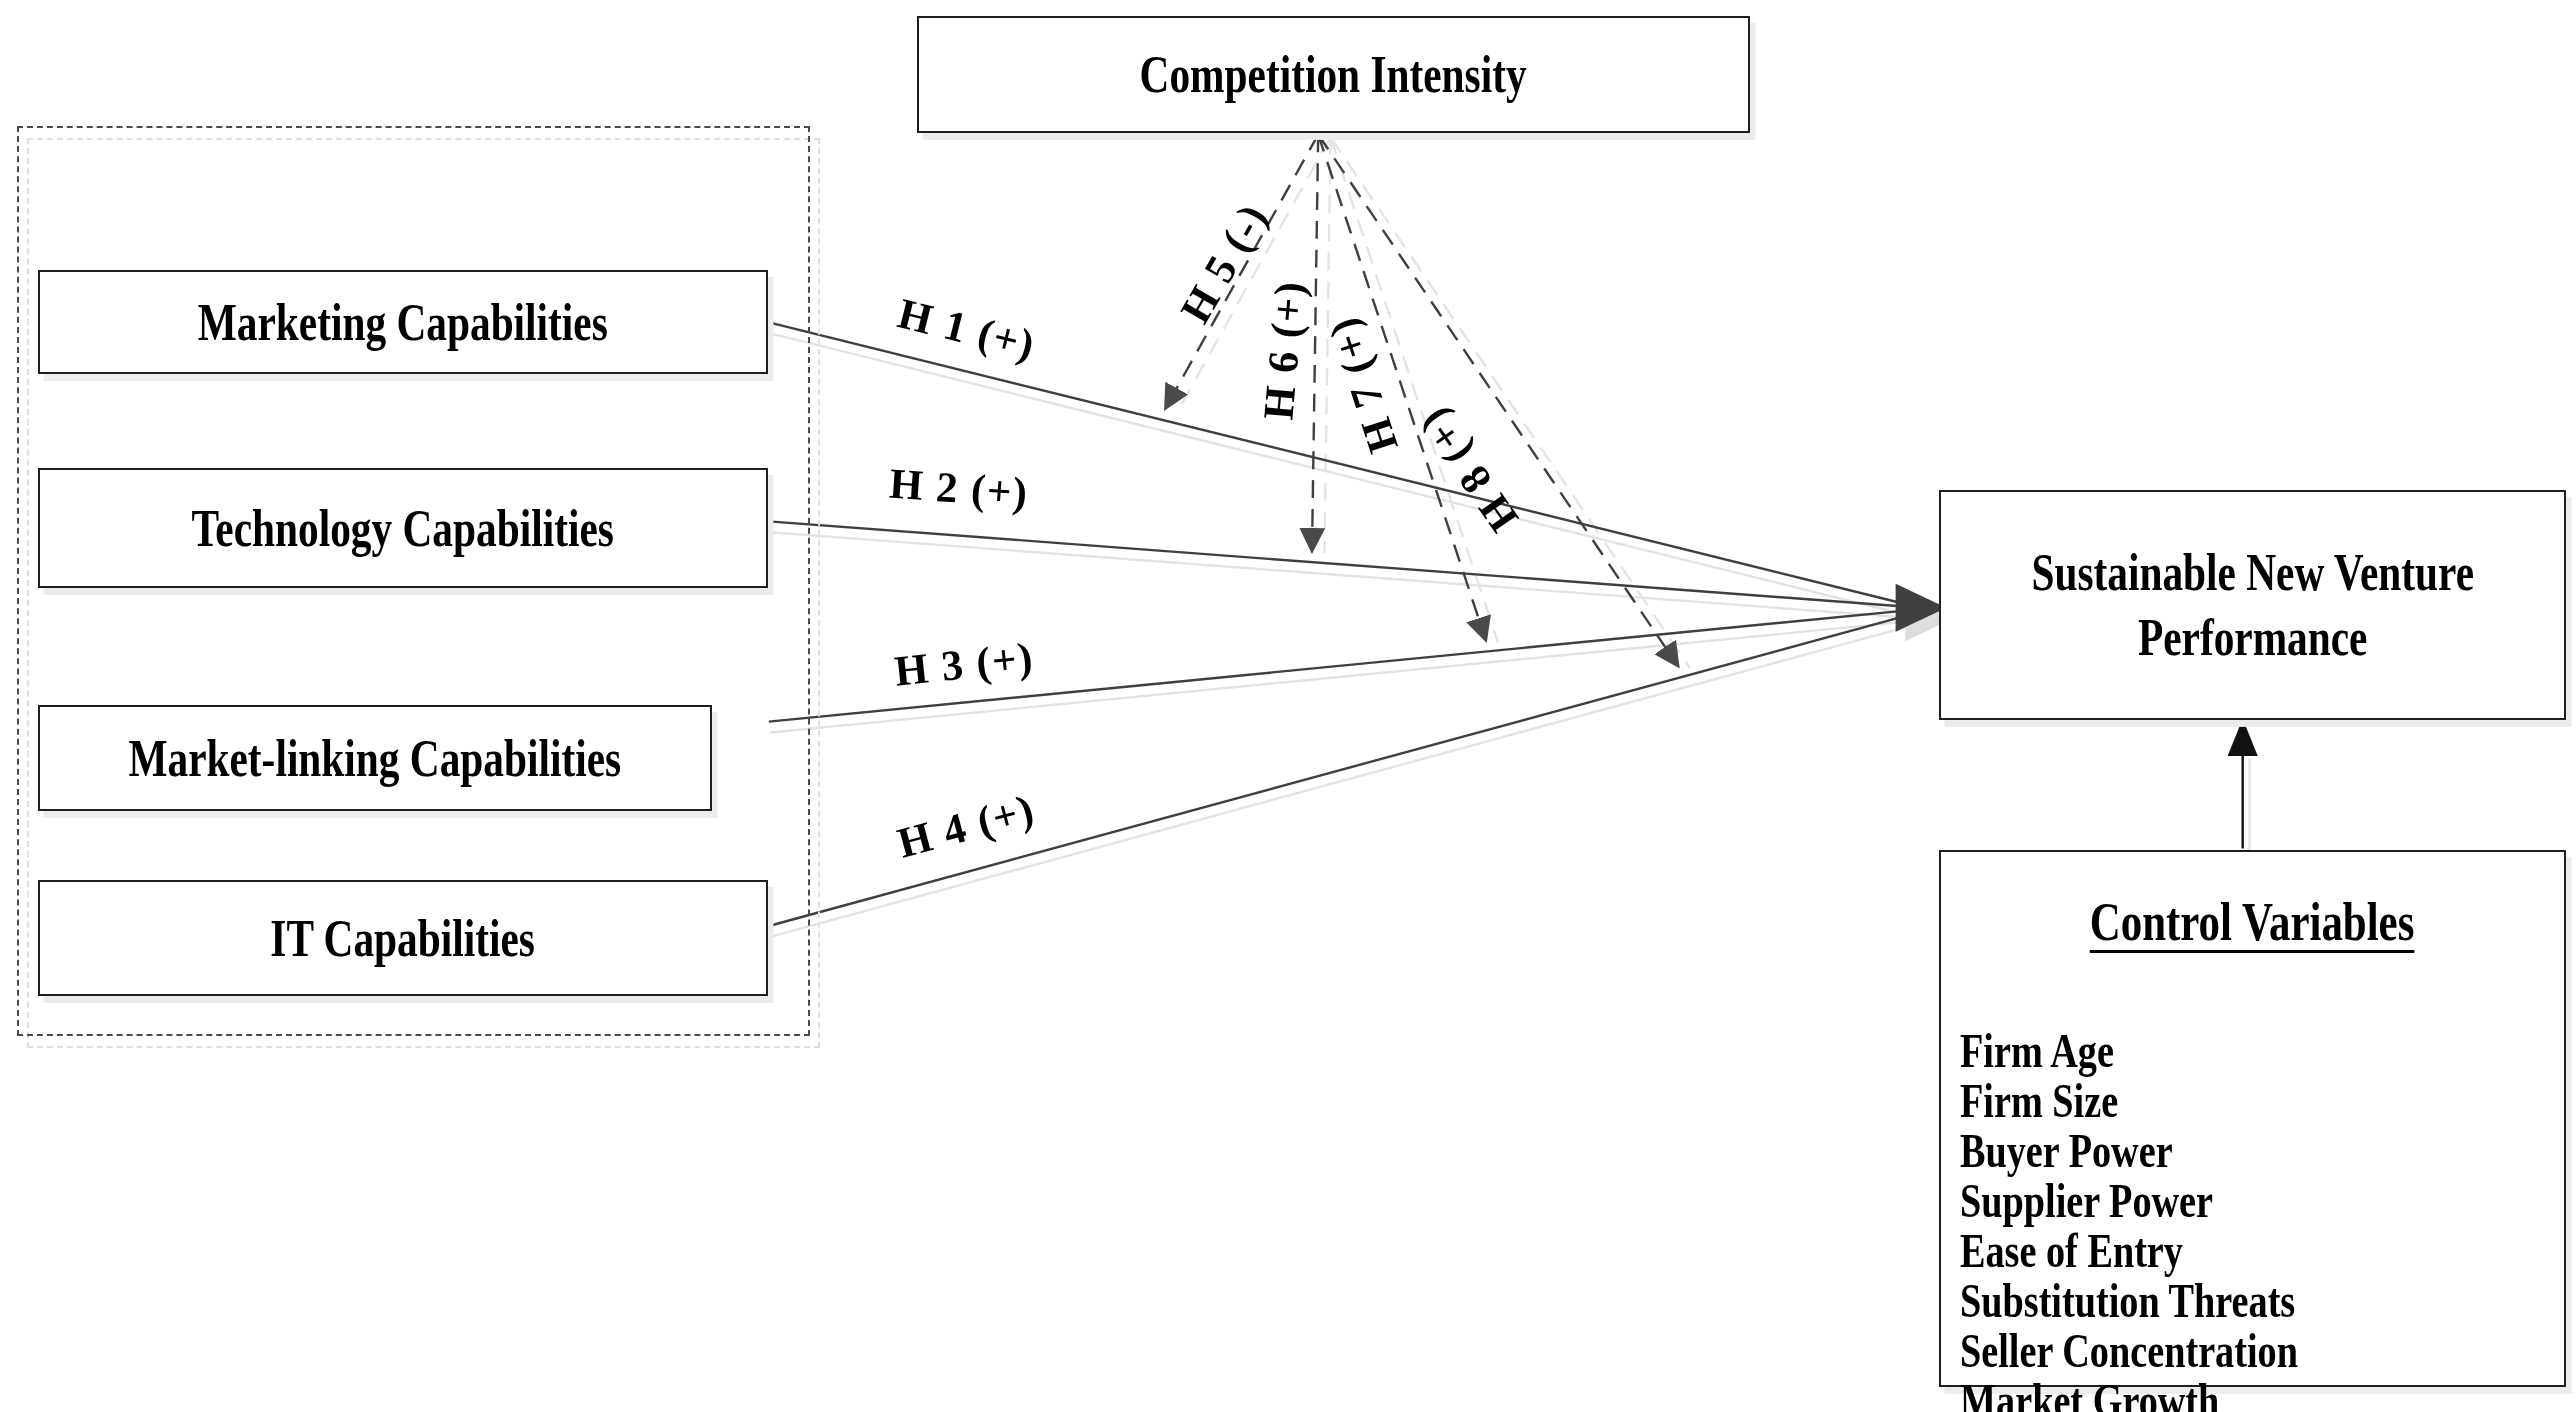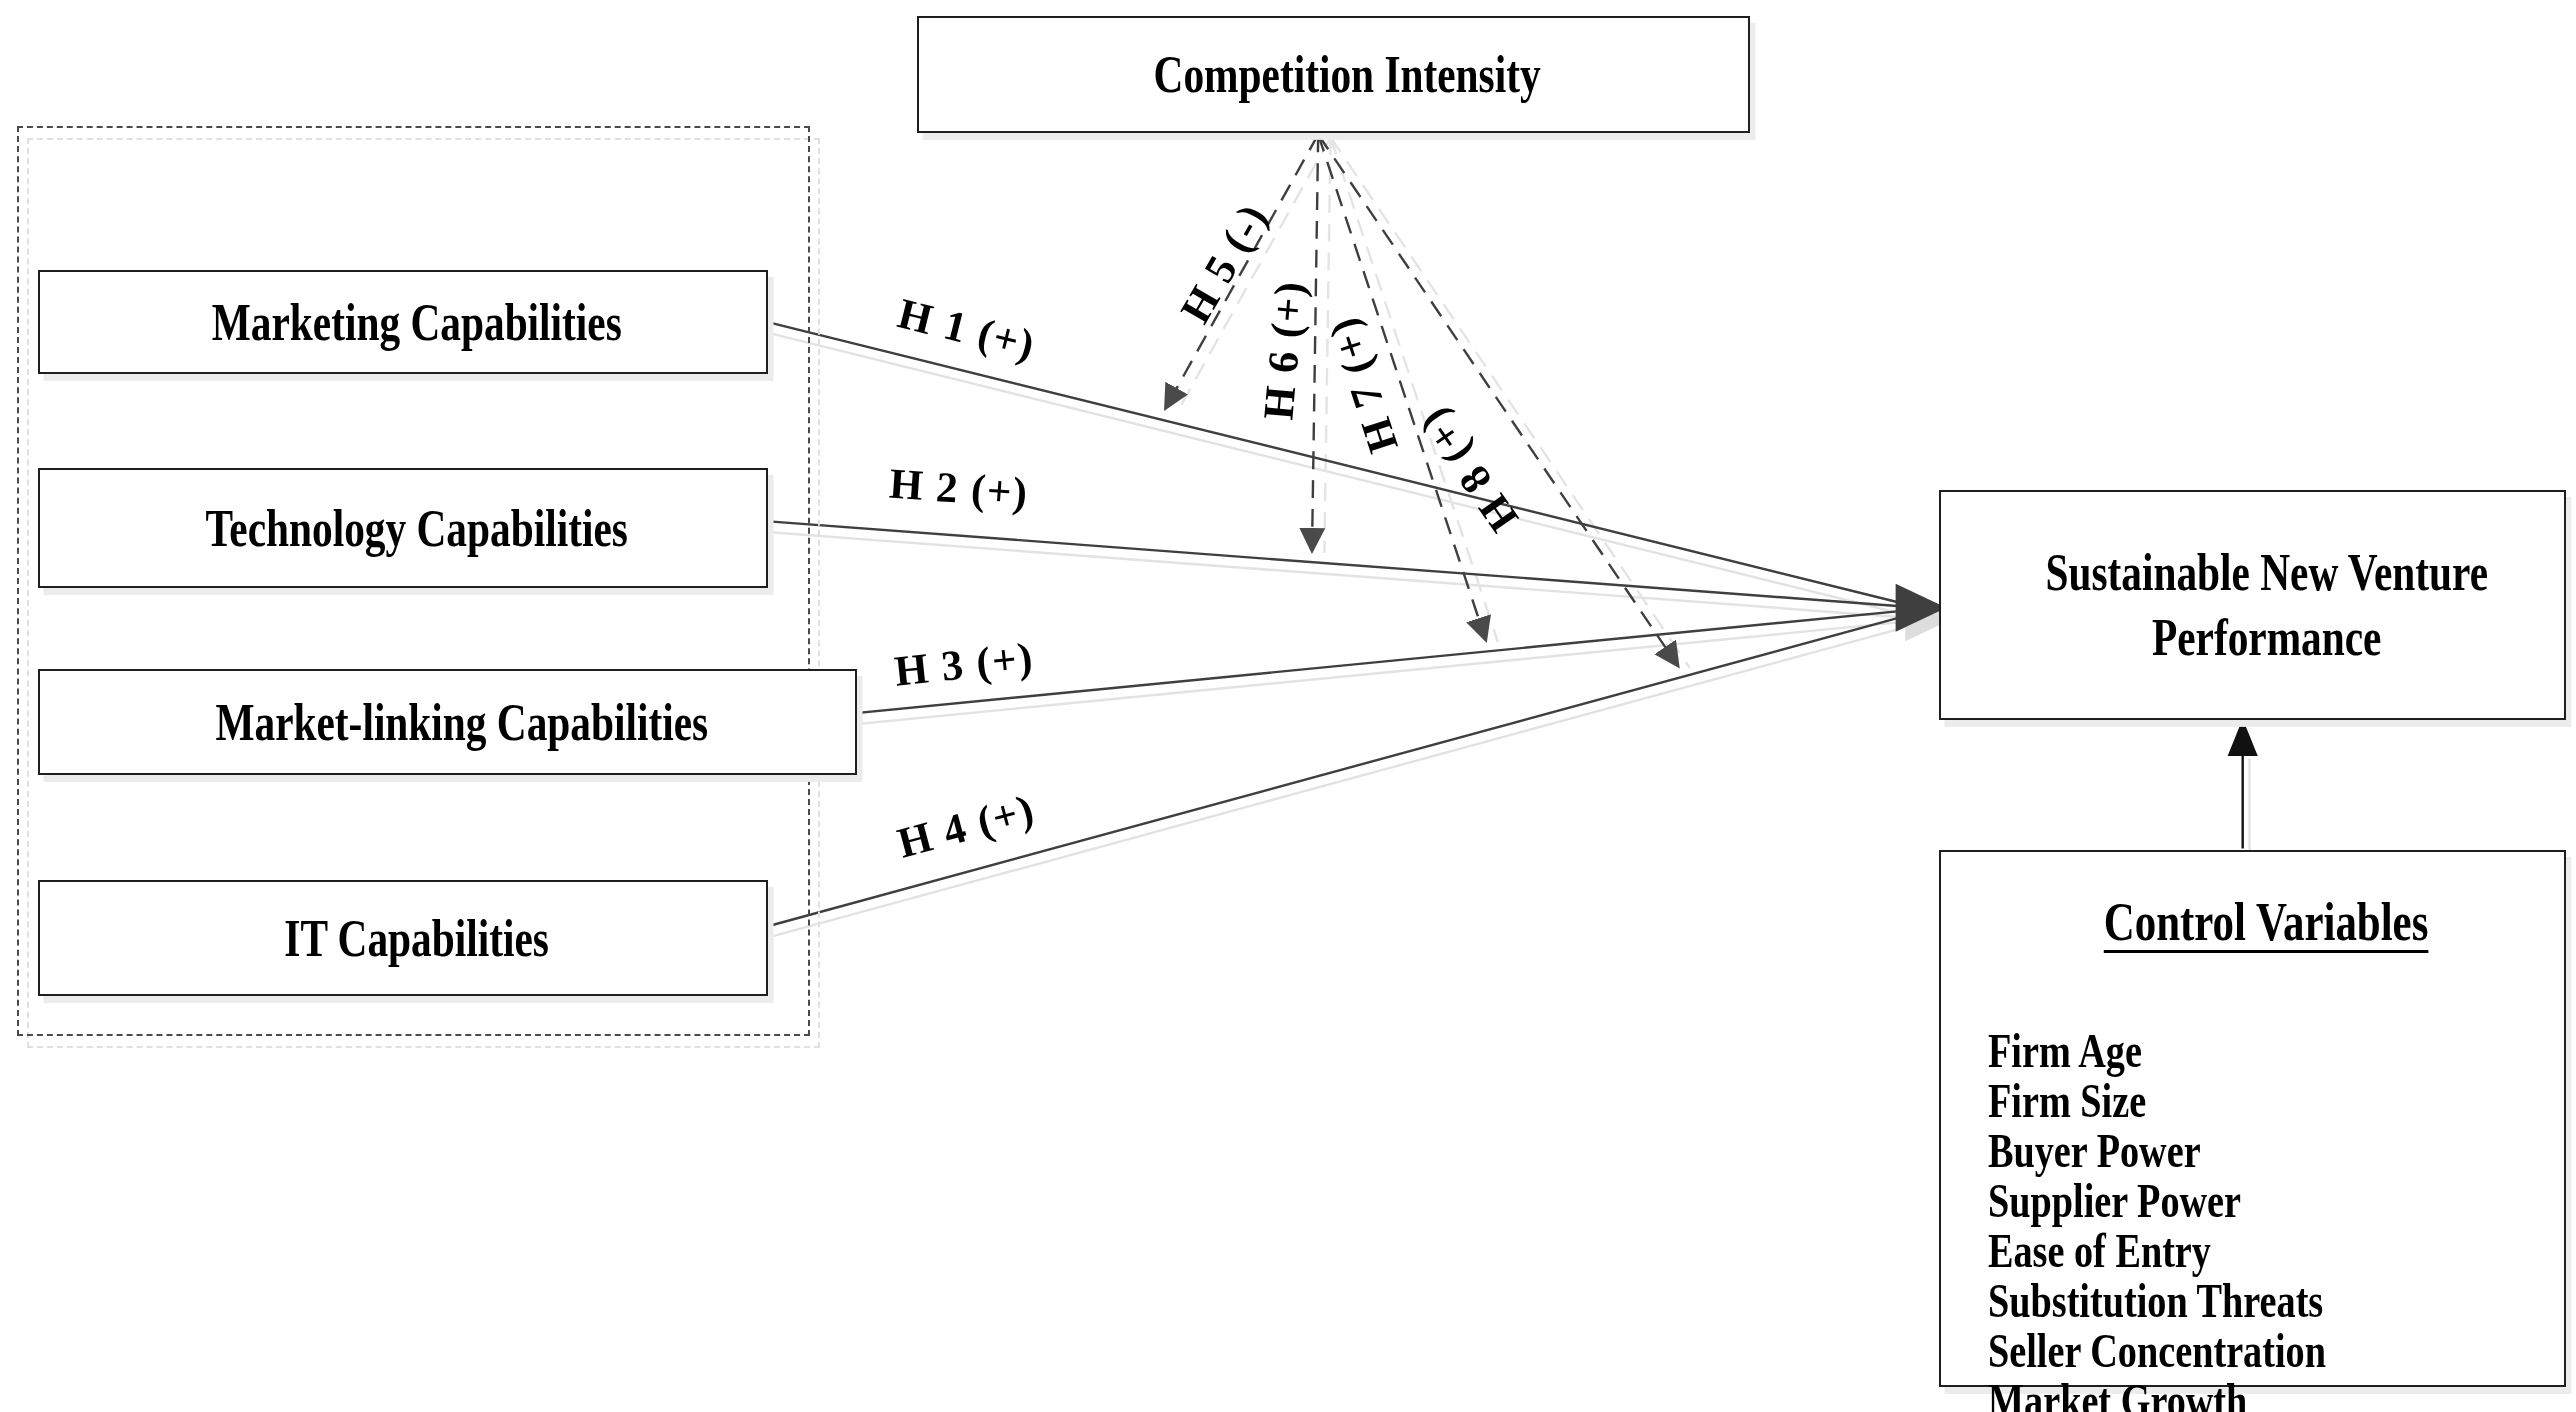--- a/index.html
+++ b/index.html
@@ -26,21 +26,20 @@
   .box {
     position: absolute;
     background: #ffffff;
     border: 2.1px solid #1f1f1f;
     box-shadow: 5.5px 6.9px 0 #ececec;
     display: flex;
     align-items: center;
     justify-content: center;
     z-index: 2;
     box-sizing: border-box;
-    padding-left: 28px;
   }
   .btext {
     display: inline-block;
     transform: scaleX(0.78);
     transform-origin: center;
     white-space: nowrap;
     font-size: 53px;
     line-height: 1.22;
     text-align: center;
   }
@@ -157,21 +156,21 @@
   <div class="dashed-group" style="left:17px; top:126px; width:793px; height:910px;"></div>
 
   <div class="box" style="left:38px; top:270px; width:730px; height:104px;">
     <span class="btext">Marketing Capabilities</span>
   </div>
 
   <div class="box" style="left:38px; top:468px; width:730px; height:120px;">
     <span class="btext">Technology Capabilities</span>
   </div>
 
-  <div class="box" style="left:38px; top:669px; width:819px; height:106px;">
+  <div class="box" style="left:38px; top:705px; width:674px; height:106px;">
     <span class="btext">Market-linking Capabilities</span>
   </div>
 
   <div class="box" style="left:38px; top:880px; width:730px; height:116px;">
     <span class="btext">IT Capabilities</span>
   </div>
 
   <div class="box" style="left:1939px; top:490px; width:627px; height:230px;">
     <span class="btext">
       <span>Sustainable New Venture</span><br>

